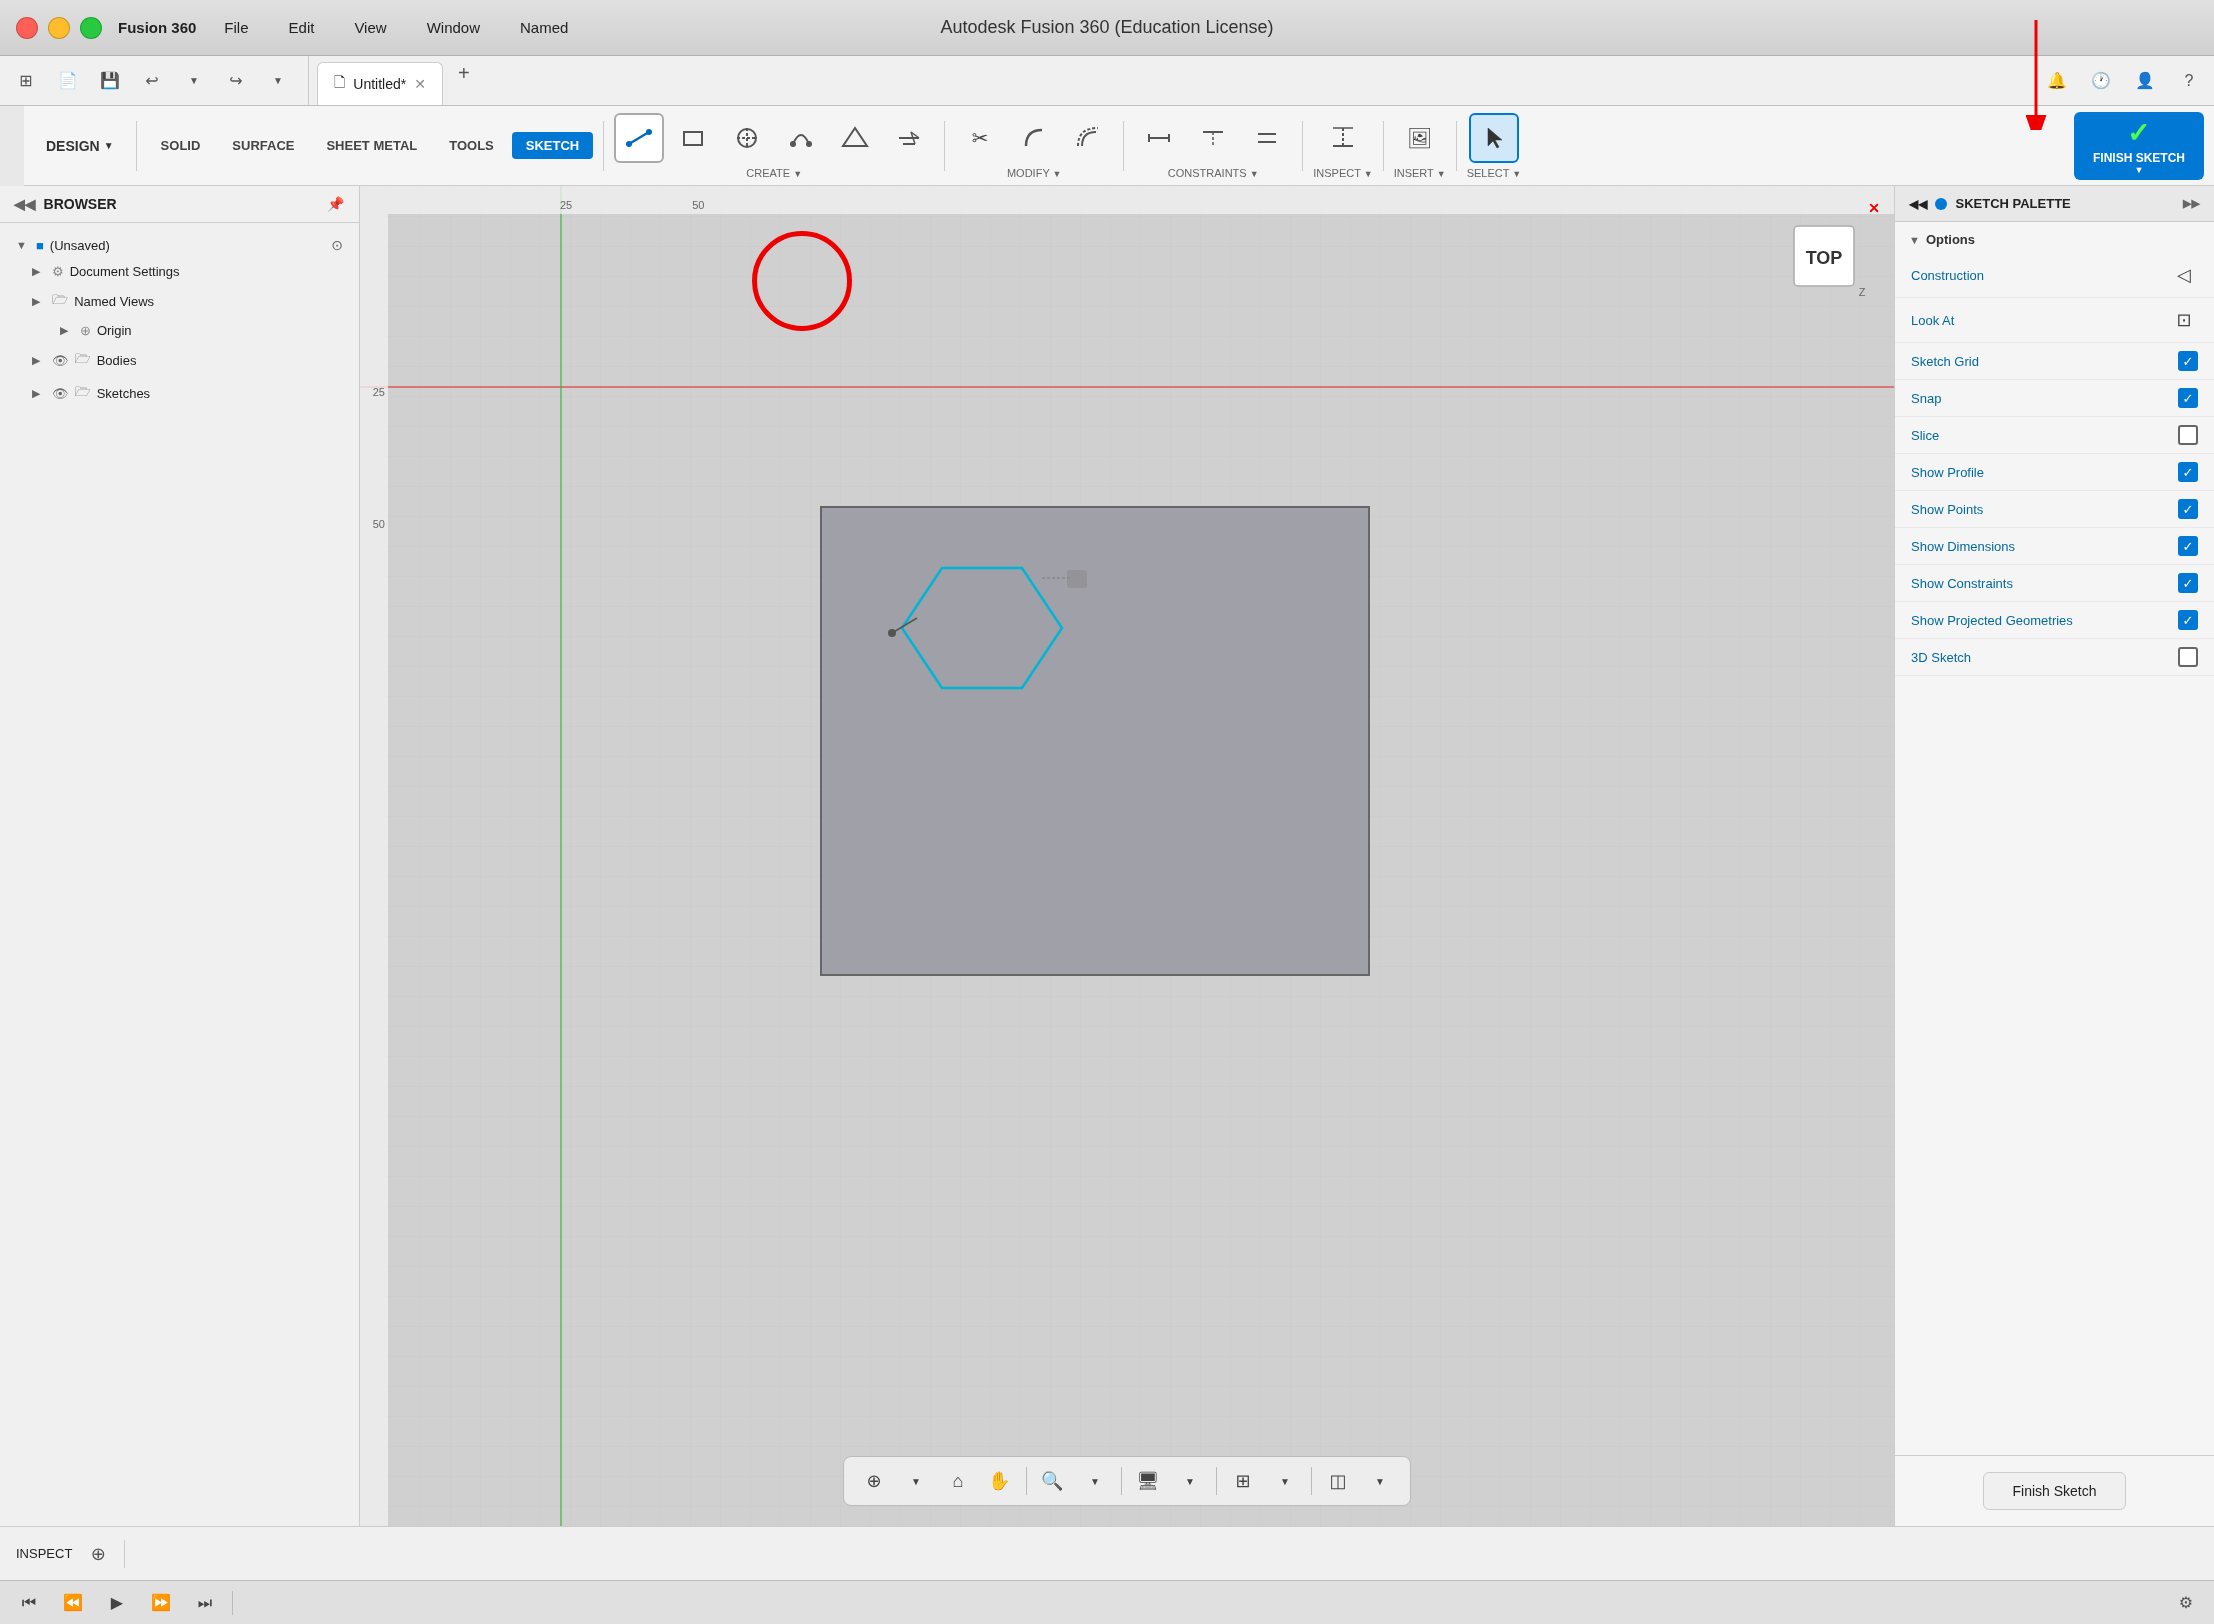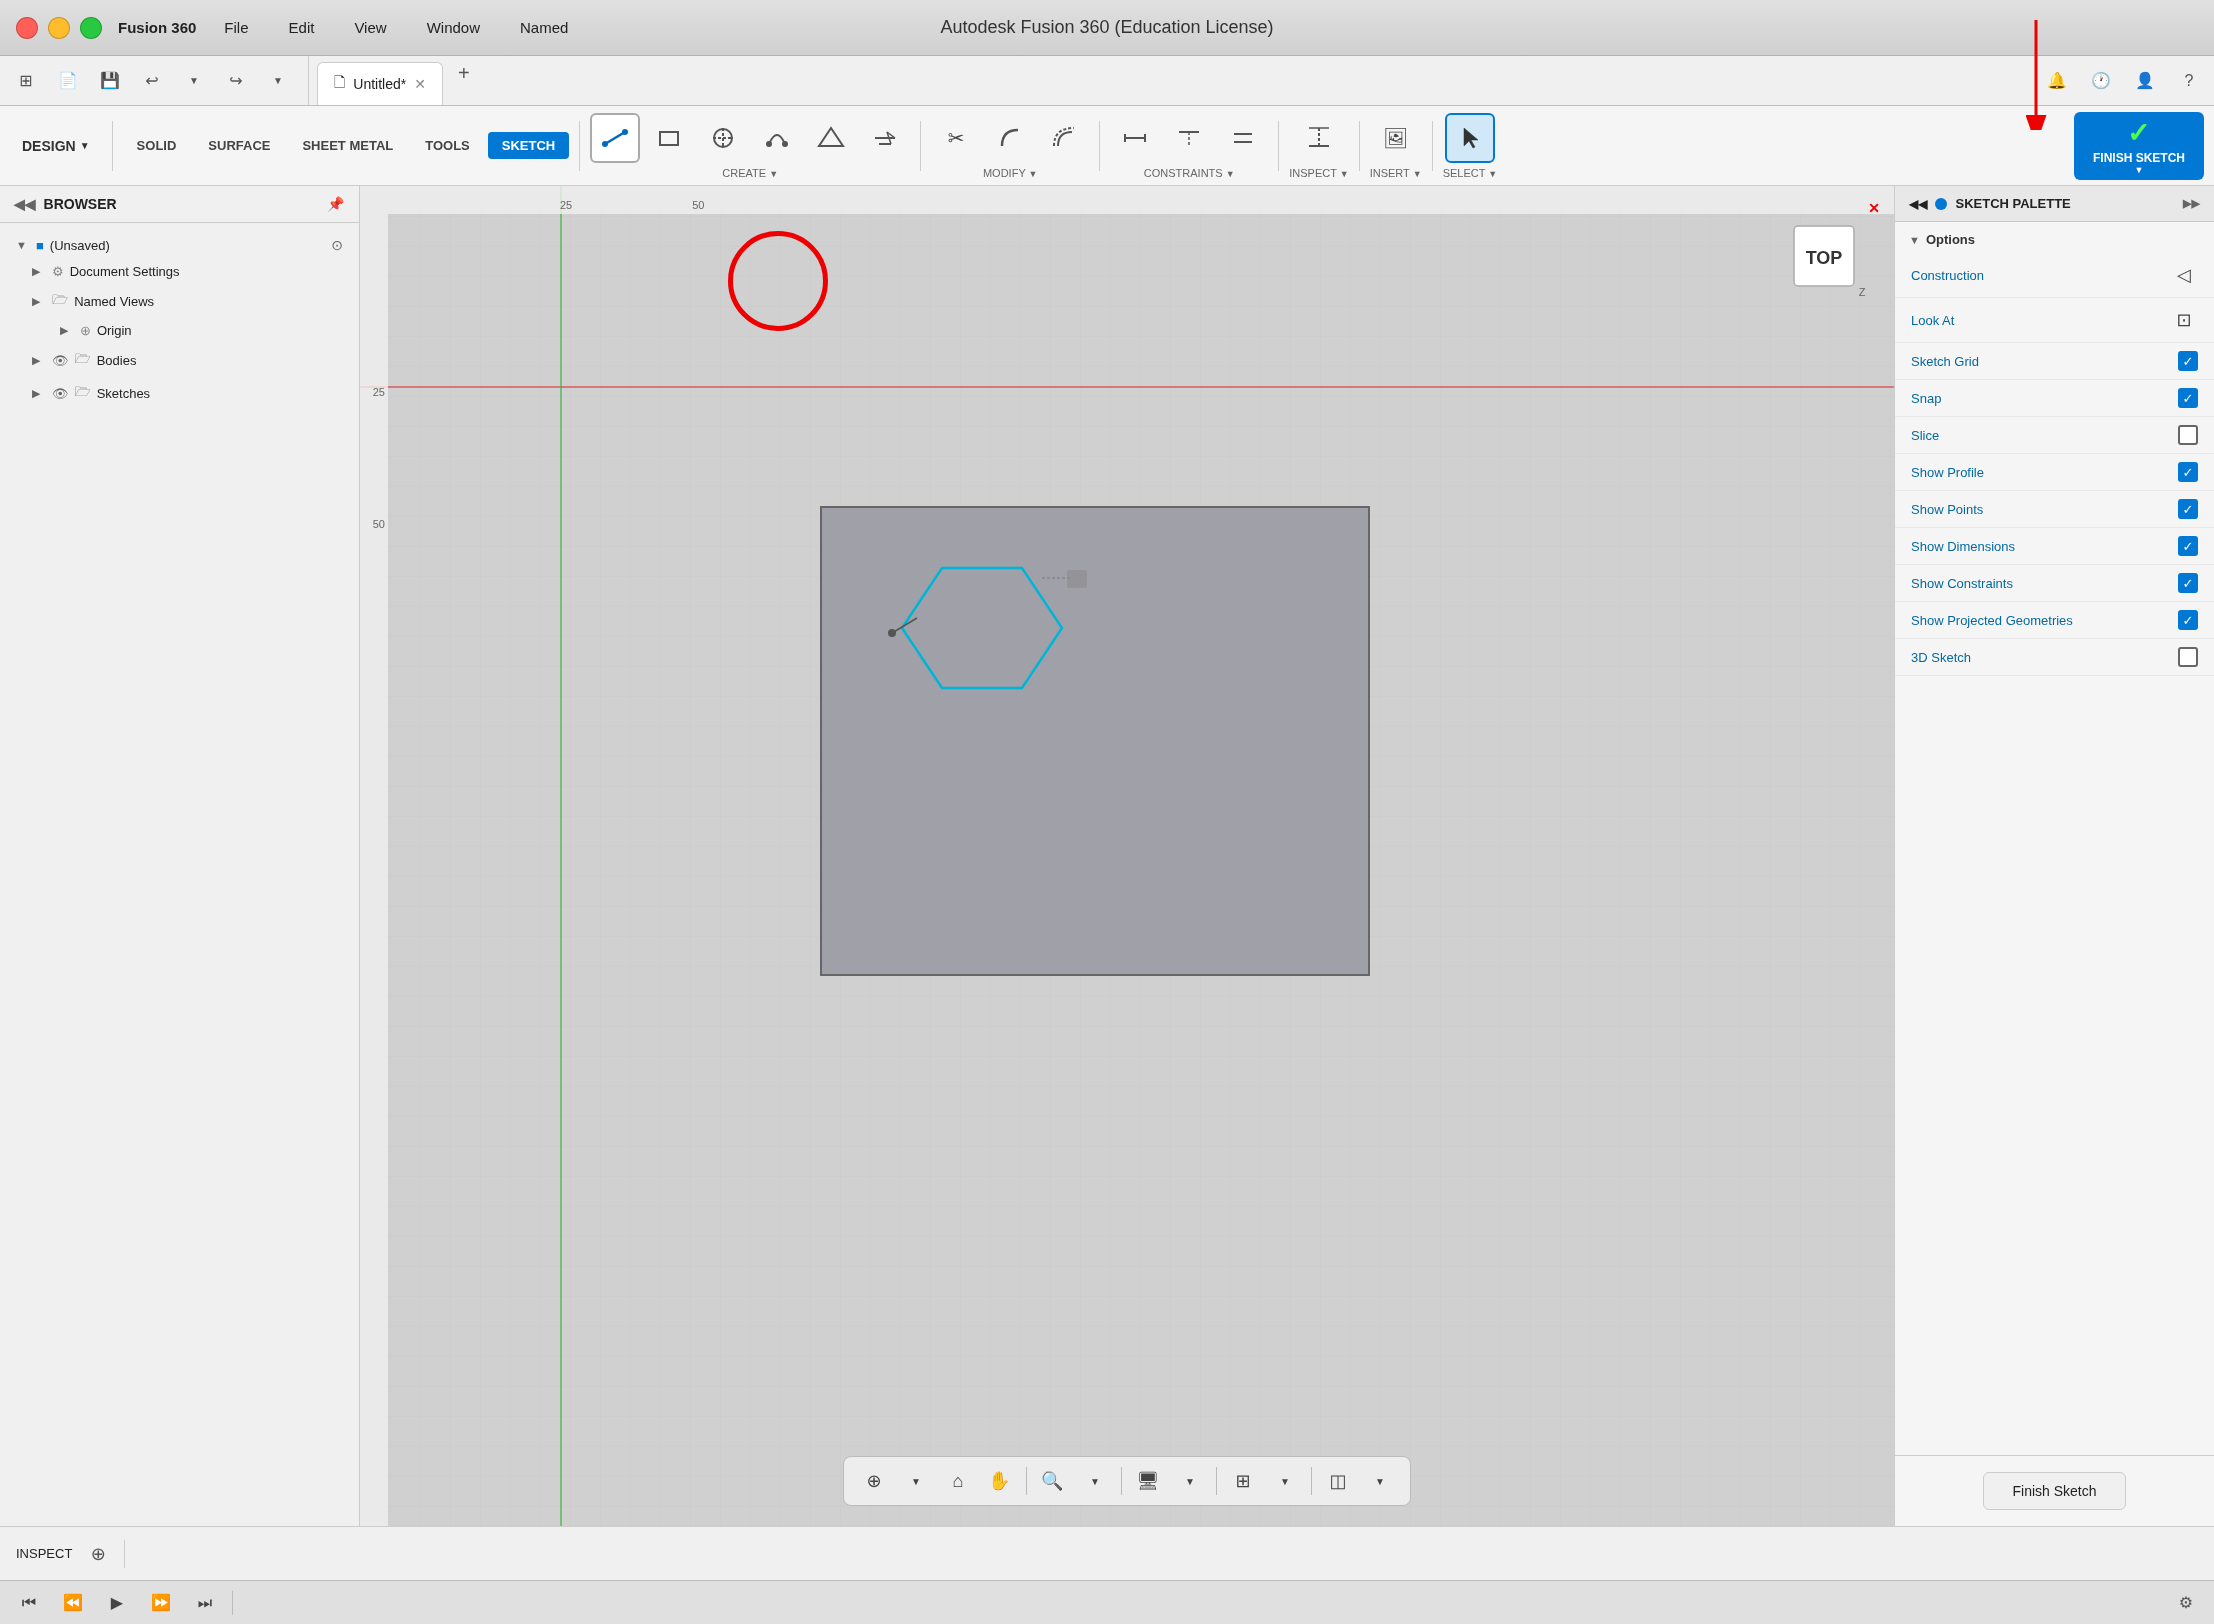--- a/index.html
+++ b/index.html
@@ -54,20 +54,21 @@
 
     
     .toolbar {
       height: 80px;
       background: #f5f5f5;
       border-bottom: 1px solid #ccc;
       display: flex;
       align-items: center;
       padding: 0 10px;
       gap: 6px;
+      margin-left: 24px;
     }
     .design-btn {
       display: flex; align-items: center; gap: 4px;
       padding: 6px 12px;
       font-size: 14px; font-weight: 600;
       cursor: pointer; border-radius: 4px;
       color: #333;
     }
     .toolbar-separator { width: 1px; height: 50px; background: #ccc; margin: 0 4px; }
     .toolbar-group { display: flex; flex-direction: column; align-items: center; gap: 2px; }

